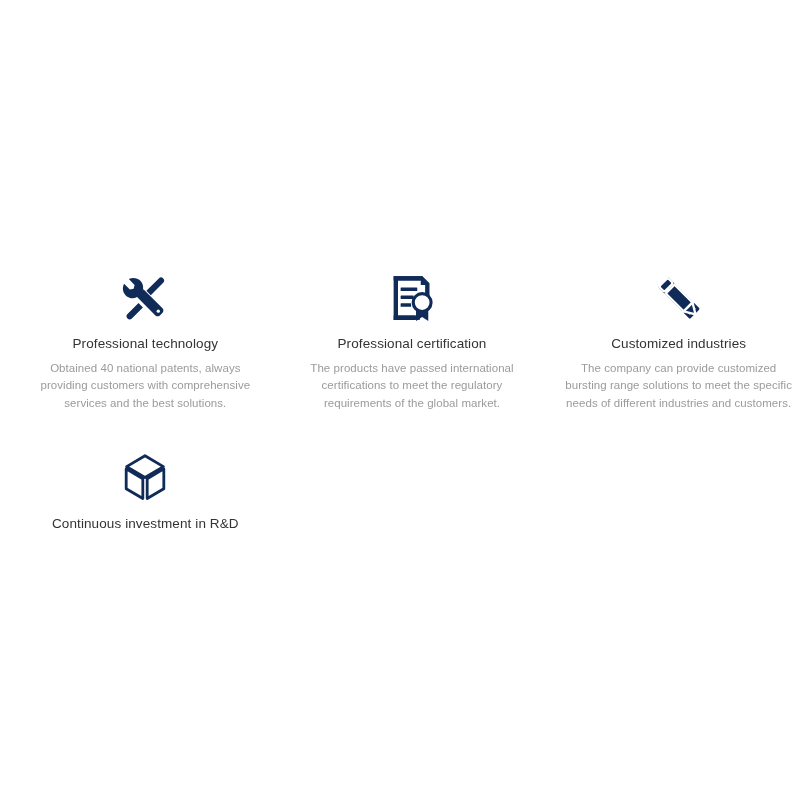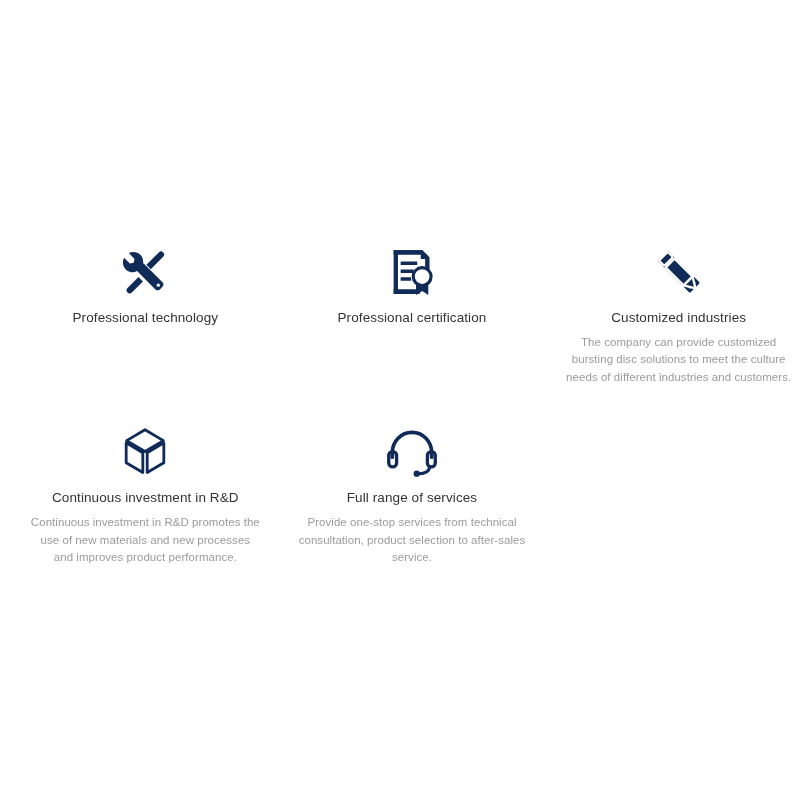--- a/index.html
+++ b/index.html
@@ -95,20 +95,21 @@
 
           <path d="M25.0 27.2 L30.2 22.0 L52.0 43.8 C53.4 45.2 53.4 47.5 52.0 48.9 L49.0 51.9 C47.6 53.3 45.3 53.3 43.9 51.9 L22.1 30.1 Z" fill="currentColor"></path>
           <circle cx="47.2" cy="47.1" r="1.9" fill="#ffffff"></circle>
 
           <path d="M52.8 9.6 C54.4 11.2 54.4 13.0 52.8 14.6 L38.6 28.8 L33.6 23.8 L47.8 9.6 C49.4 8.0 51.2 8.0 52.8 9.6 Z" fill="currentColor"></path>
 
           <path d="M24.6 37.8 L29.6 42.8 L17.0 55.4 C15.4 57.0 13.6 57.0 12.0 55.4 C10.4 53.8 10.4 52.0 12.0 50.4 Z" fill="currentColor"></path>
         </svg>
       </span>
       <h3 class="feature-title">Professional technology</h3>
+      <p class="feature-desc">Obtained 40 national patents, always providing customers with comprehensive services and the best solutions.</p>
     </div>
 
     <div class="feature-card row-one">
       <span class="feature-icon">
         <svg viewBox="0 0 64 64" fill="none" xmlns="http://www.w3.org/2000/svg">
 
           <path d="M11 7 H44 L52 15 V33 H47 V17 H42 V12 H16 V52 H36 V57 H11 Z" fill="currentColor"></path>
           <rect x="11" y="7" width="33" height="5" fill="currentColor"></rect>
           <rect x="11" y="52" width="30" height="5" fill="currentColor"></rect>
 
@@ -116,20 +117,21 @@
           <rect x="19" y="29" width="15" height="4" rx="0.6" fill="currentColor"></rect>
           <rect x="19" y="38" width="12" height="4" rx="0.6" fill="currentColor"></rect>
 
           <circle cx="43.6" cy="37.2" r="10.2" fill="#ffffff"></circle>
           <circle cx="43.6" cy="37.2" r="10.2" stroke="currentColor" stroke-width="3.6" fill="none"></circle>
 
           <path d="M36.6 45.4 L36.6 58.2 L43.6 53.6 L50.6 58.2 L50.6 45.4 L47.0 47.4 L43.6 48.2 L40.2 47.4 Z" fill="currentColor"></path>
         </svg>
       </span>
       <h3 class="feature-title">Professional certification</h3>
+      <p class="feature-desc">The products have passed international certifications to meet the regulatory requirements of the global market.</p>
     </div>
 
     <div class="feature-card row-one">
       <span class="feature-icon">
         <svg viewBox="0 0 64 64" fill="none" xmlns="http://www.w3.org/2000/svg">
 
           <g transform="rotate(45 32 32)">
             <path d="M8 25.5 H56 V38.5 H8 Z" stroke="currentColor" stroke-width="3.4" fill="none" stroke-linejoin="round"></path>
             <path d="M16.5 25.5 V33" stroke="currentColor" stroke-width="3.2"></path>
             <path d="M25.5 25.5 V33" stroke="currentColor" stroke-width="3.2"></path>
@@ -138,51 +140,33 @@
           </g>
 
           <g transform="rotate(-45 32 32)">
             <rect x="25.0" y="6.6" width="14.2" height="8.6" rx="2.2" fill="currentColor" stroke="#ffffff" stroke-width="2.6"></rect>
             <path d="M25.0 17.6 H39.2 V46.6 H25.0 Z" fill="currentColor" stroke="#ffffff" stroke-width="2.6"></path>
             <path d="M25.0 46.6 H39.2 L32.1 58.6 Z" fill="currentColor" stroke="#ffffff" stroke-width="2.6"></path>
           </g>
         </svg>
       </span>
       <h3 class="feature-title">Customized industries</h3>
-      <p class="feature-desc">The company can provide customized bursting disc solutions to meet the culture needs of different industries and customers.</p>
+      <p class="feature-desc">The company can provide customized bursting range solutions to meet the specific needs of different industries and customers.</p>
     </div>
 
     <div class="feature-card">
       <span class="feature-icon">
         <svg viewBox="0 0 64 64" fill="none" xmlns="http://www.w3.org/2000/svg">
 
           <path d="M32 6.5 L53 19 L32 31.5 L11 19 Z" stroke="currentColor" stroke-width="3.2" fill="none" stroke-linejoin="round"></path>
 
           <path d="M10.5 21.5 L29.5 32.8 V55.5 L10.5 44.2 Z" stroke="currentColor" stroke-width="3.2" fill="none" stroke-linejoin="round"></path>
 
           <path d="M53.5 21.5 L34.5 32.8 V55.5 L53.5 44.2 Z" stroke="currentColor" stroke-width="3.2" fill="none" stroke-linejoin="round"></path>
         </svg>
       </span>
       <h3 class="feature-title">Continuous investment in R&amp;D</h3>
-      <p class="feature-desc">Continuous investment in R&amp;D promotes the use of new materials and new processes and improves product performance.</p>
     </div>
 
 
-    <div class="feature-card">
-      <span class="feature-icon">
-        <svg viewBox="0 0 64 64" fill="none" xmlns="http://www.w3.org/2000/svg">
-
-          <path d="M9.5 38 V32.5 C9.5 19.8 19.6 9.5 32 9.5 C44.4 9.5 54.5 19.8 54.5 32.5 V38" stroke="currentColor" stroke-width="4.2" fill="none" stroke-linecap="round"></path>
-
-          <rect x="5.4" y="31.5" width="9.0" height="17.5" rx="4.5" stroke="currentColor" stroke-width="3.8" fill="none"></rect>
-
-          <rect x="49.6" y="31.5" width="9.0" height="17.5" rx="4.5" stroke="currentColor" stroke-width="3.8" fill="none"></rect>
-
-          <path d="M52.0 49.5 C52.0 54.2 46.0 56.8 39.5 56.8" stroke="currentColor" stroke-width="3.6" fill="none" stroke-linecap="round"></path>
-          <circle cx="37.4" cy="56.8" r="3.6" fill="currentColor"></circle>
-        </svg>
-      </span>
-      <h3 class="feature-title">Full range of services</h3>
-      <p class="feature-desc">Provide one-stop services from technical consultation, product selection to after-sales service.</p>
-    </div>
 
   </div>
 </section>
 
 </body></html>

